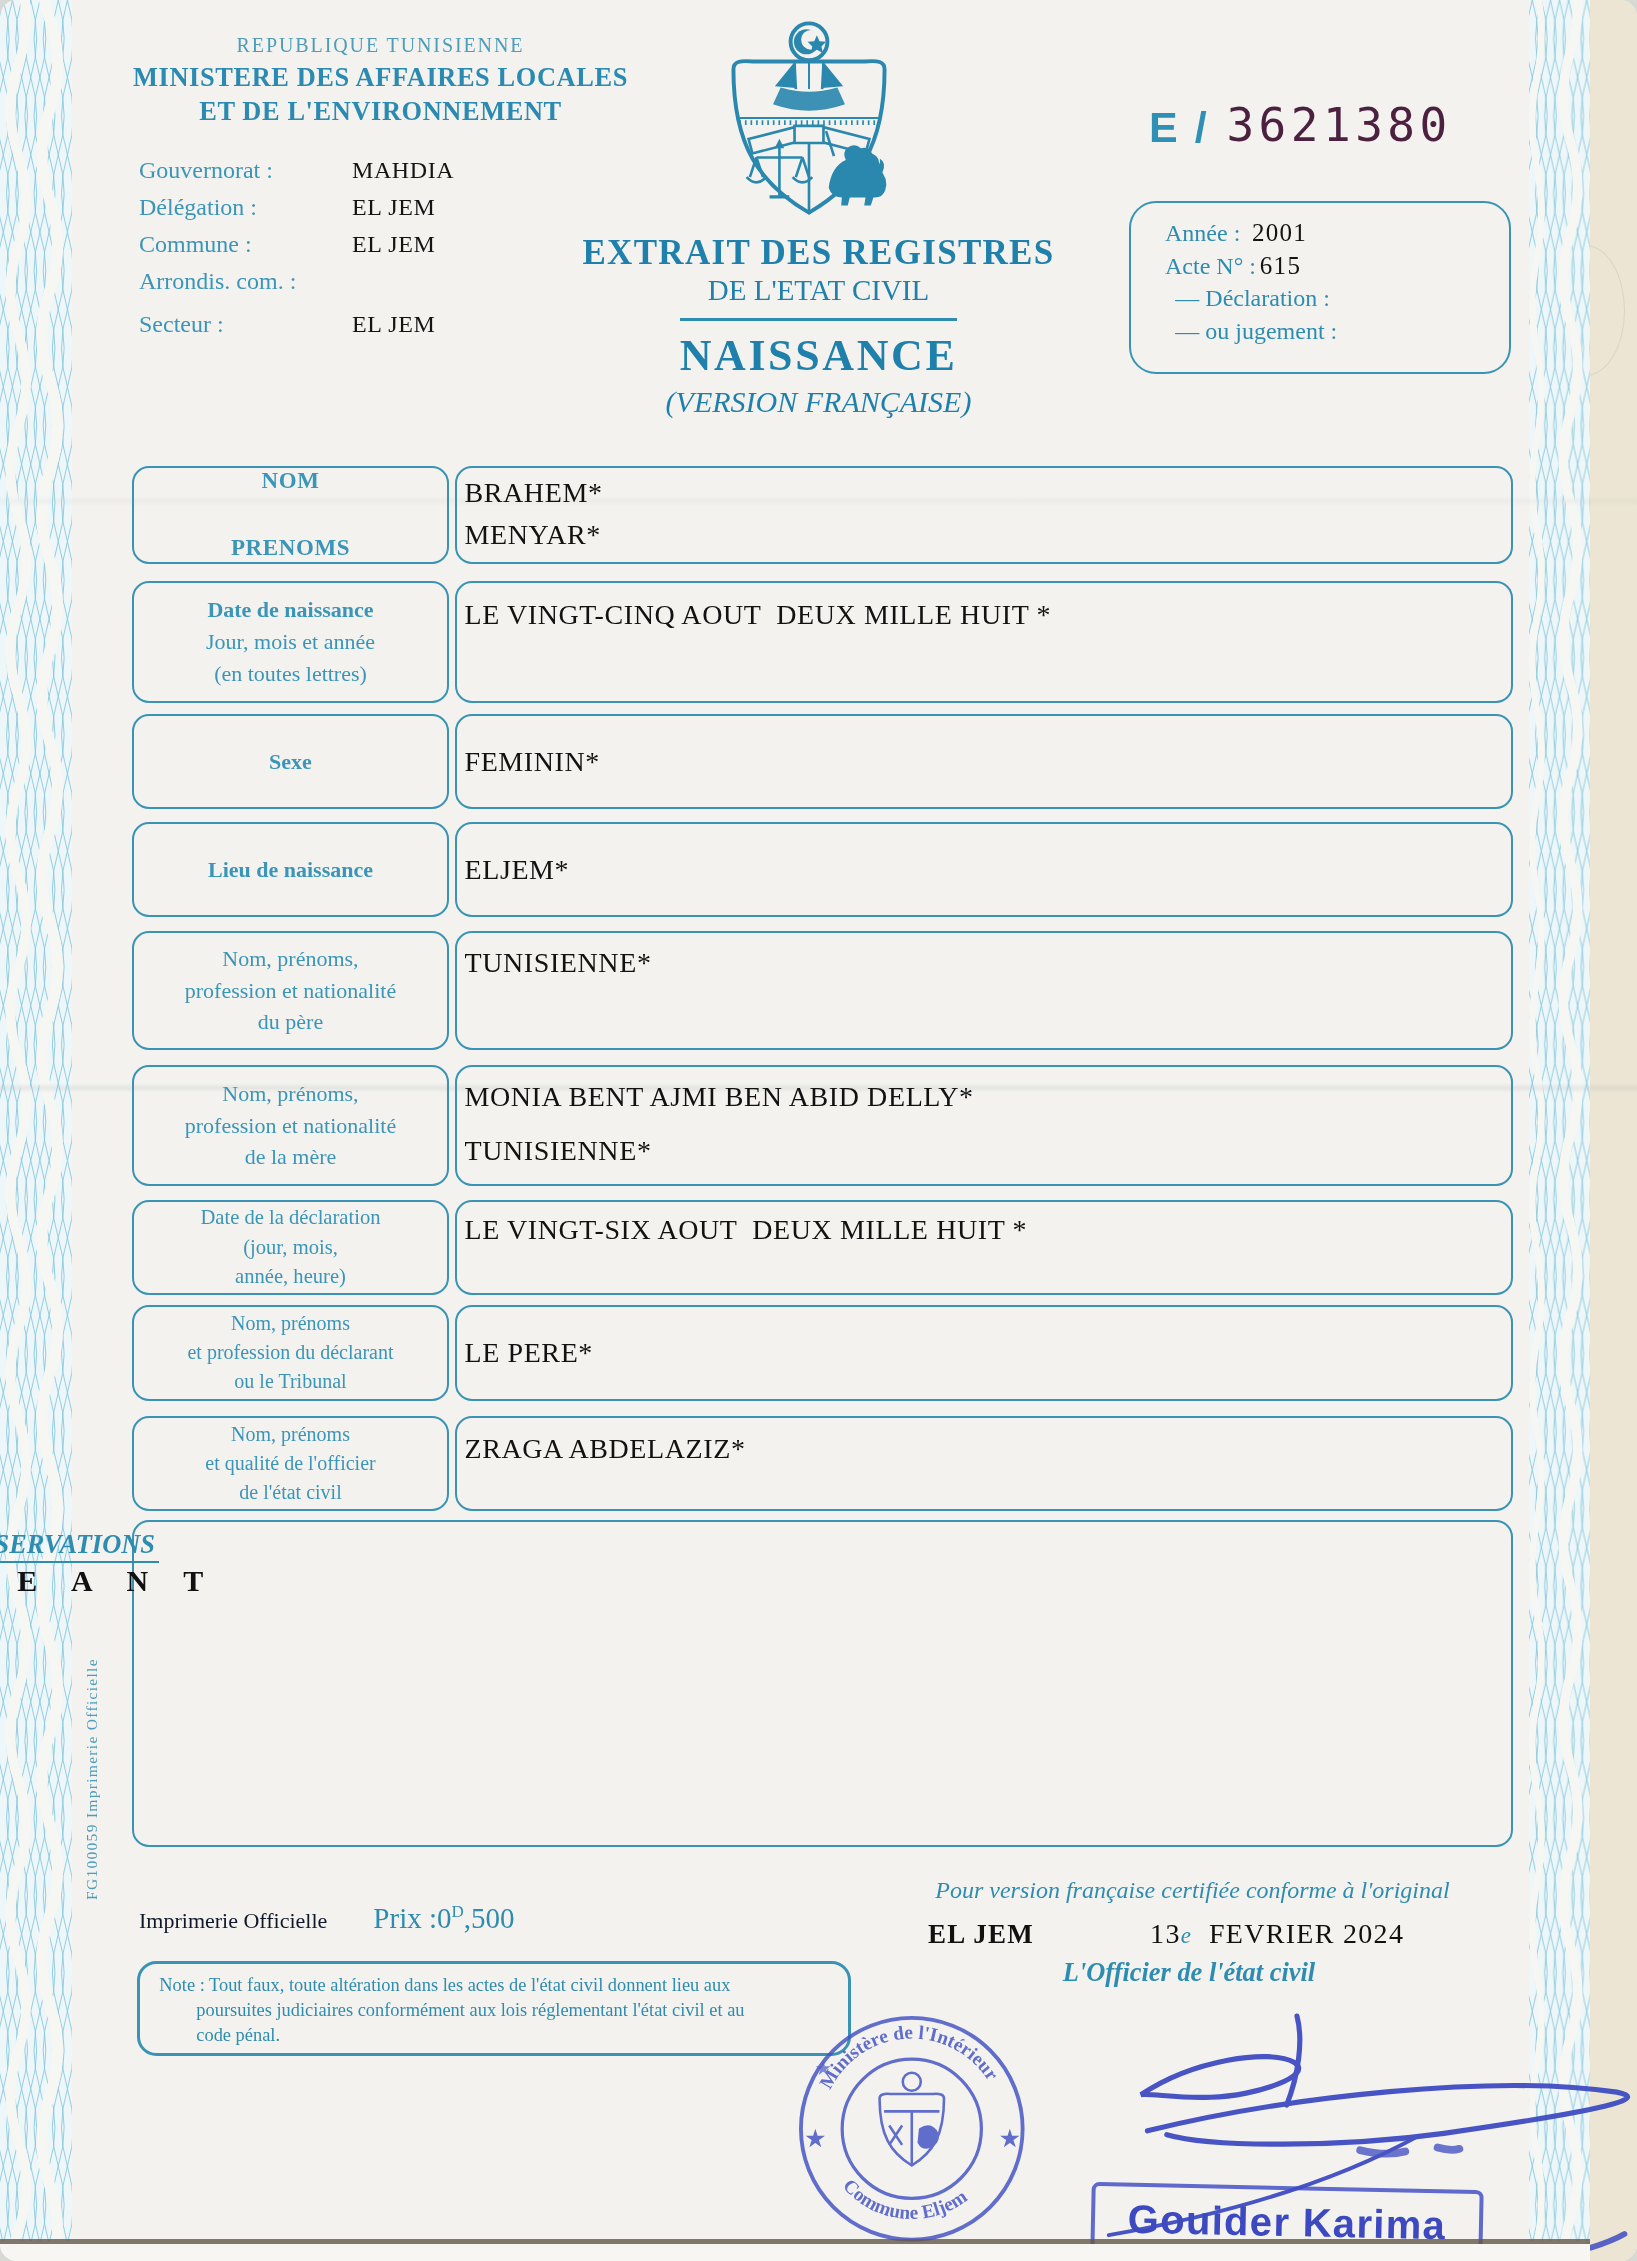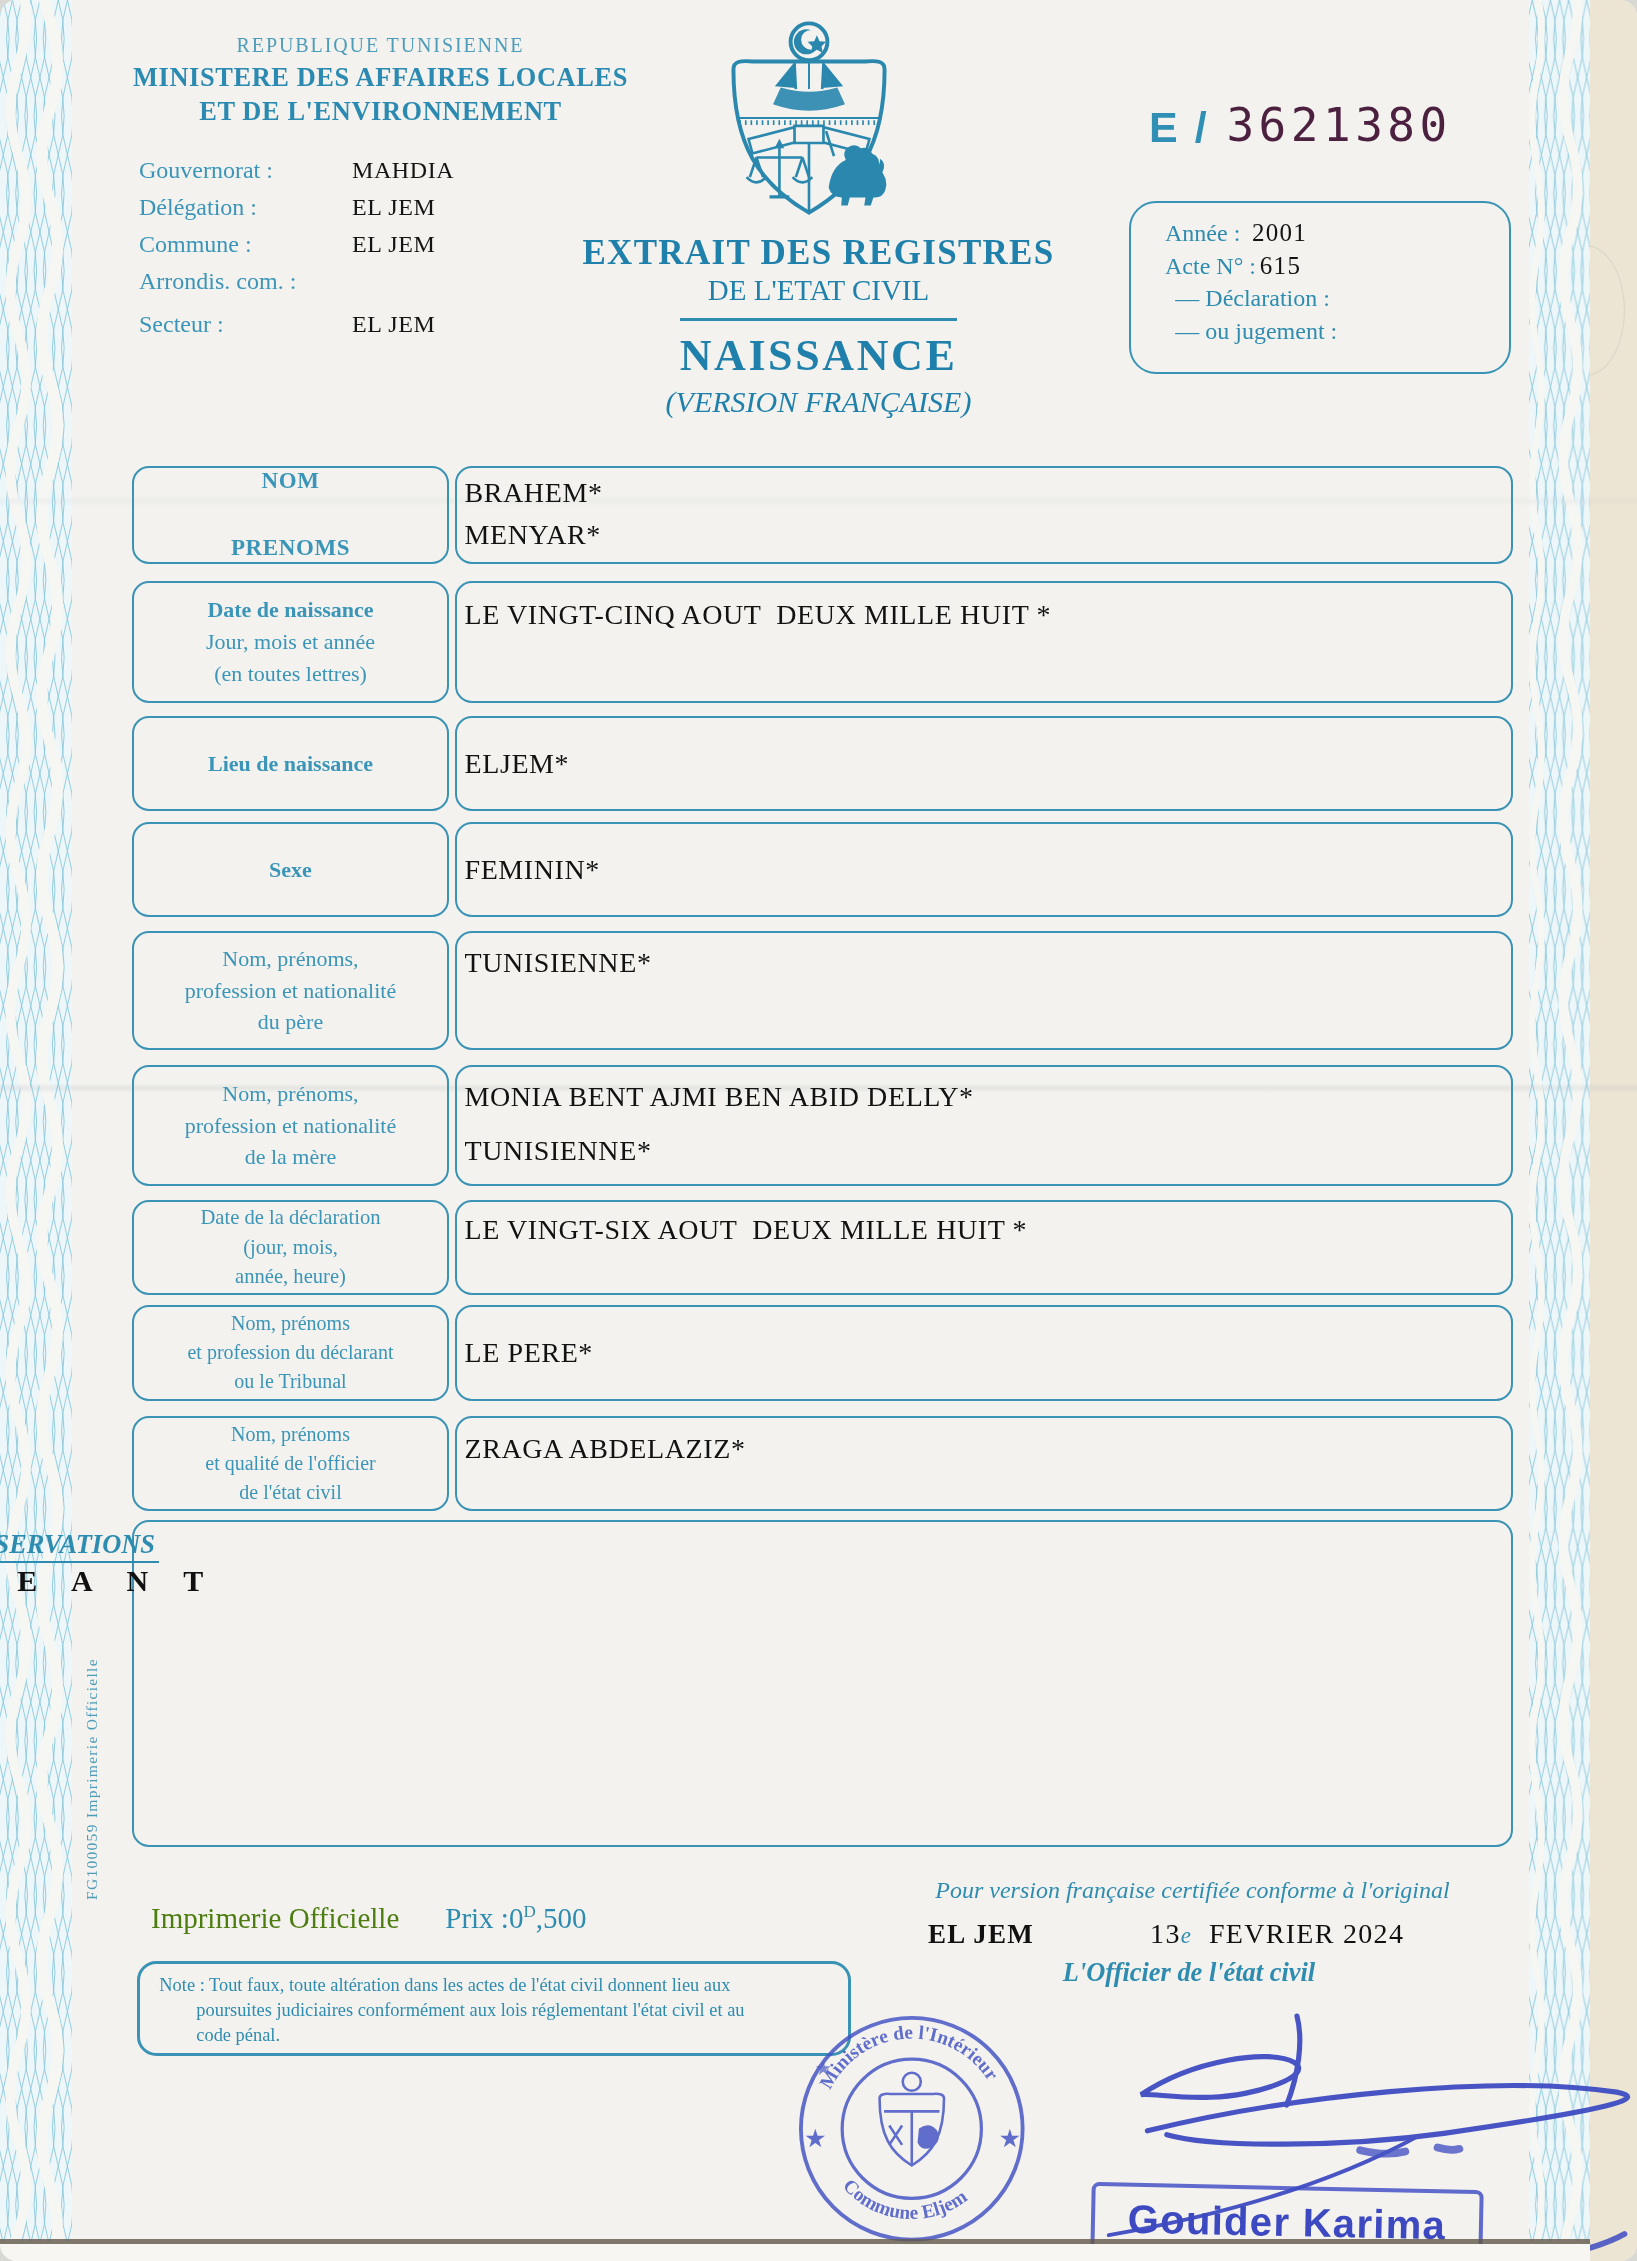--- a/index.html
+++ b/index.html
@@ -68,21 +68,21 @@
   
   .obs-box{border:2.6px solid #3a93b5;border-radius:17px;height:327px;box-sizing:border-box;
     padding-top:6.4px;}
   .obs-title{display:inline-block;font-size:26.4px;font-weight:bold;font-style:italic;color:#2e8cb0;
     border-bottom:2.6px solid #2e8cb0;padding:0 3.9px 1.3px 3.9px;margin-left:-180px;}
   .obs-value{font-size:30px;font-weight:bold;color:#101010;letter-spacing:14px;margin-top:1.3px;margin-left:-174px;}
   
   .left-vertical{position:absolute;left:83px;top:1900px;transform:rotate(-90deg);transform-origin:left top;
     font-size:15.5px;color:#4d9cba;letter-spacing:1.3px;white-space:nowrap;}
   .imprimerie-line{position:absolute;left:139px;top:1902px;display:flex;align-items:baseline;}
-  .imprimerie{font-size:29px;color:#4d7c0f;margin-left:12px;}
+  .imprimerie{font-size:22px;color:#0f172a;}
   .prix{font-size:29px;color:#2e8cb0;margin-left:46px;}
   .prix sup{font-size:17px;}
   .certification{position:absolute;left:867px;top:1877px;width:651px;text-align:center;
     font-size:24px;font-style:italic;color:#2e8cb0;}
   .date-line{position:absolute;left:928px;top:1918px;display:flex;align-items:baseline;font-size:28px;color:#111;}
   .date-place{font-weight:bold;letter-spacing:1.3px;font-size:27px;}
   .date-day{margin-left:116px;letter-spacing:1.3px;}
   .date-exp{color:#2e8cb0;font-style:italic;font-size:23px;}
   .date-rest{margin-left:18px;letter-spacing:1.3px;}
   .officer-title{position:absolute;left:1028px;top:1957px;width:322px;text-align:center;
@@ -277,39 +277,39 @@
         <span class="strong">Date de naissance</span>
         <span class="rest">Jour, mois et année
 (en toutes lettres)</span>
       </div>
         </div>
       <div class="cell value v-top">
         <span class="val">LE VINGT-CINQ AOUT  DEUX MILLE HUIT *</span>
       </div>
     </div>
 
+    <div class="row" style="height:95px;margin-top:11px">
+      <div class="cell label">
+          <div class="lbl">
+        <span class="strong">Sexe</span>
+      </div>
+        </div>
+      <div class="cell value v-mid">
+        <span class="val">FEMININ*</span>
+      </div>
+    </div>
+
     <div class="row" style="height:95px;margin-top:13px">
       <div class="cell label">
           <div class="lbl">
         <span class="strong">Lieu de naissance</span>
       </div>
         </div>
       <div class="cell value v-mid">
         <span class="val">ELJEM*</span>
-      </div>
-    </div>
-
-    <div class="row" style="height:95px;margin-top:11px">
-      <div class="cell label">
-          <div class="lbl">
-        <span class="strong">Sexe</span>
-      </div>
-        </div>
-      <div class="cell value v-mid">
-        <span class="val">FEMININ*</span>
       </div>
     </div>
 
     <div class="row" style="height:119px;margin-top:14px">
       <div class="cell label">
           <div class="lbl">
         <span class="rest">Nom, prénoms,
 profession et nationalité
 du père</span>
       </div>

